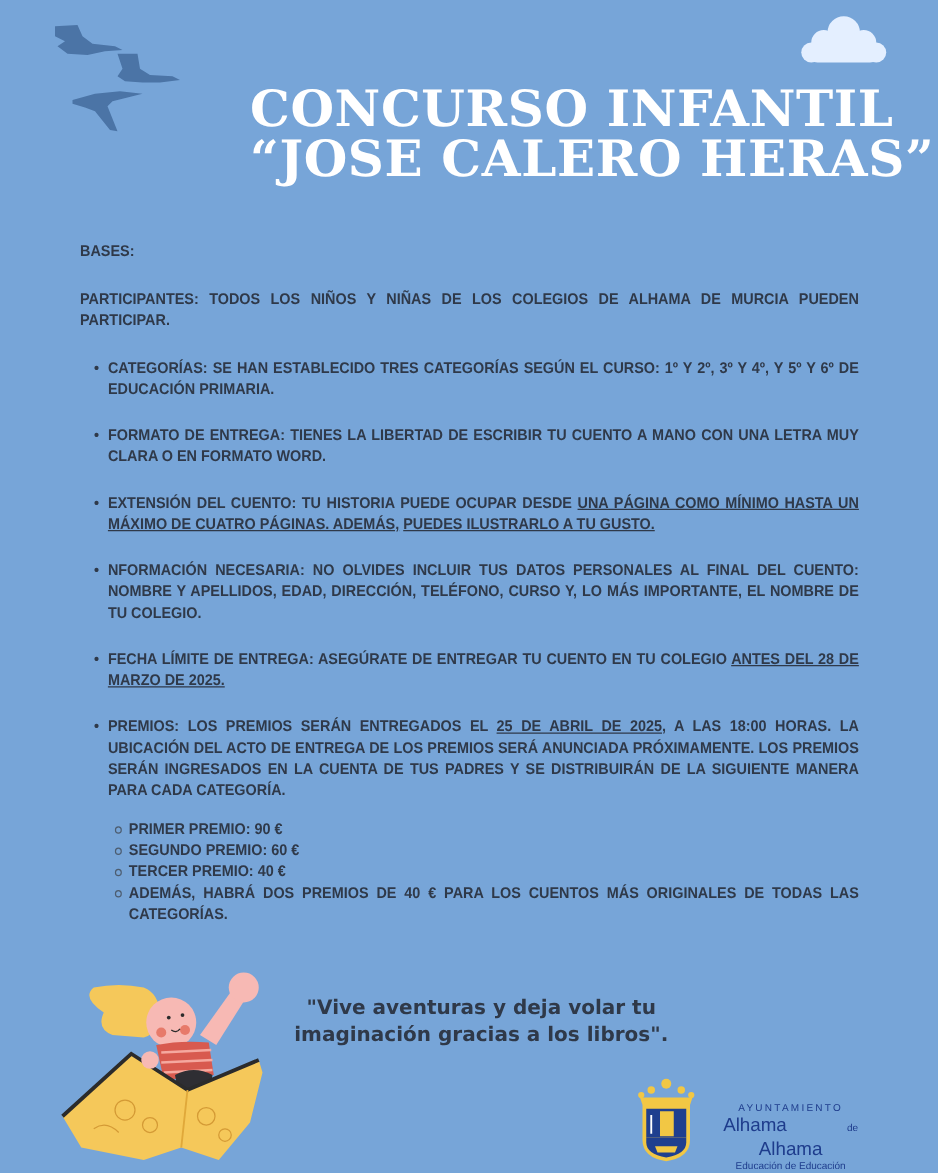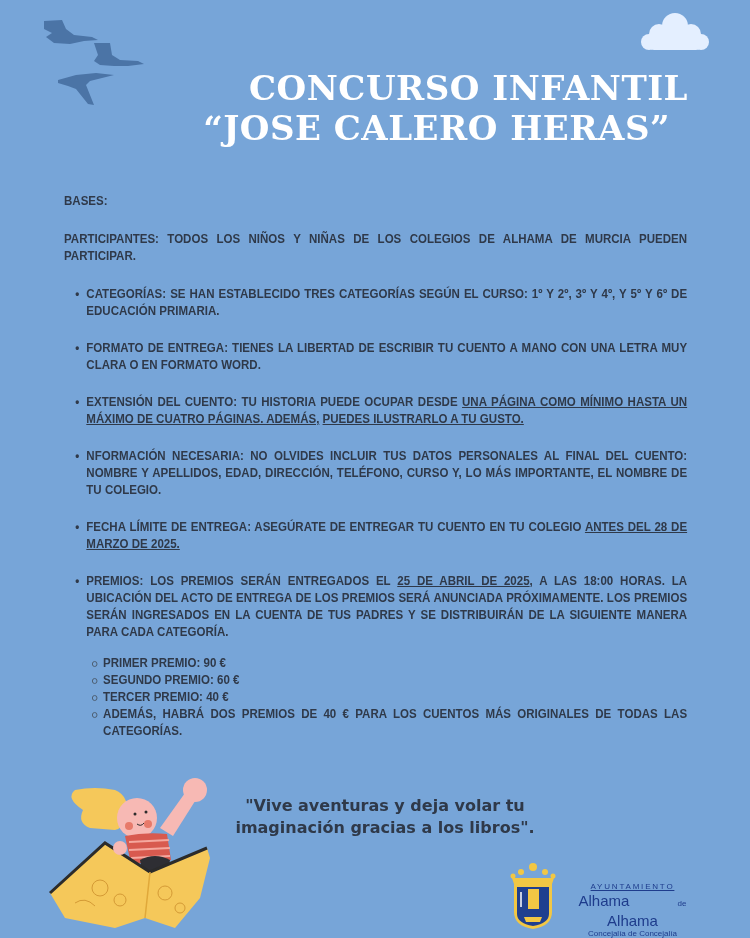--- a/index.html
+++ b/index.html
@@ -16,21 +16,21 @@
     .birds { position: absolute; left: 40px; top: 15px; width: 110px; height: 100px; }
     .cloud { position: absolute; left: 637px; top: 10px; width: 74px; height: 42px; }
 
     
     .title {
       position: absolute;
       left: 200px; top: 68px; width: 500px;
       color: #ffffff;
       font-family: "DejaVu Serif", serif;
       font-weight: bold;
-      font-size: 34px;
+      font-size: 40px;
       line-height: 40px;
       text-align: right;
       letter-spacing: 0.5px;
     }
     .title .line { display: block; white-space: nowrap; }
     .title .l1 { padding-right: 12px; }
     .title .l2 { padding-right: 50px; }
     .title .l3 { padding-right: 30px; }
 
     
@@ -70,21 +70,21 @@
       font-size: 16px; line-height: 22px;
       color: #2f3949;
       font-weight: bold;
     }
 
     .girl { position: absolute; left: 45px; top: 768px; width: 170px; height: 160px; }
 
     
     .coat { position: absolute; left: 508px; top: 862px; width: 50px; height: 68px; }
     .logo-text { position: absolute; left: 560px; top: 882px; width: 145px; text-align: center; color: #1e3c8c; }
-    .logo-text .ayto { font-size: 8px; letter-spacing: 1.8px; display: block; line-height: 10px; text-decoration: underline; }
+    .logo-text .ayto { font-size: 8px; letter-spacing: 1.8px; display: block; line-height: 10px; }
     .logo-text .name { font-size: 15px; display: block; line-height: 17px; }
     .logo-text .name small { font-size: 8px; margin-left: 44px; }
     .logo-text .conc { font-size: 8px; display: block; line-height: 10px; }
   </style>
 </head>
 <body>
 
 <div class="poster">
 
   <svg class="birds" viewBox="0 0 110 100">
@@ -183,16 +183,16 @@
     <path d="M9 25 L41 25 L41 48 L9 48 Z" fill="#1f3f8f"></path>
     <rect x="20" y="27" width="11" height="20" fill="#f2c744"></rect>
     <path d="M13 30 L13 45" stroke="#ffffff" stroke-width="1.5"></path>
     <path d="M9 48 L41 48 L41 52 Q41 61 25 64 Q9 61 9 52 Z" fill="#1f3f8f"></path>
     <path d="M16 55 L34 55 L32 60 L18 60 Z" fill="#f2c744"></path>
   </svg>
 
   <div class="logo-text">
     <span class="ayto">AYUNTAMIENTO</span>
     <span class="name"><span>Alhama</span> <small>de</small> <span>Alhama</span></span>
-    <span class="conc">Concejalía de Concejalía</span>
+    <span class="conc">Educación de Educación</span>
   </div>
 
 </div>
 
 </body></html>

